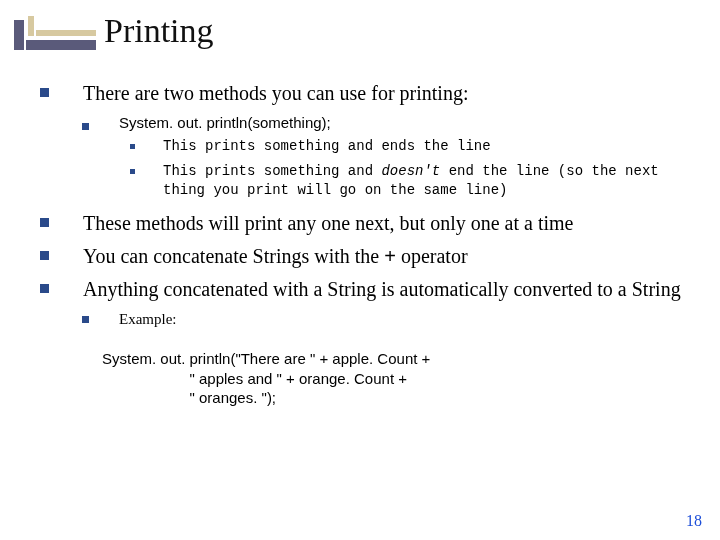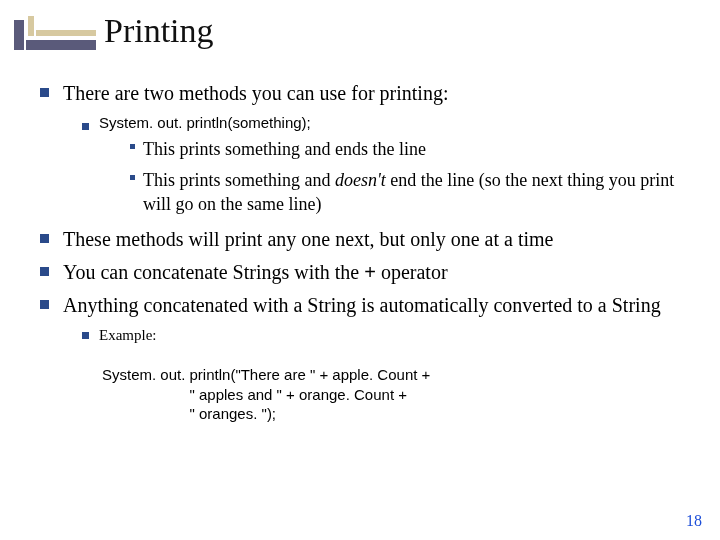--- a/index.html
+++ b/index.html
@@ -42,33 +42,33 @@
   }
   .content {
     position: absolute;
     top: 80px;
     left: 40px;
     right: 30px;
     font-size: 18px;
     color: #000;
     line-height: 1.35;
   }
-  .bullet { display: flex; align-items: flex-start; }
+  .bullet { display: flex; align-items: flex-start; gap: 20px; }
   .sq {
     display: inline-block;
     flex: 0 0 auto;
     background: #2a4a8a;
   }
   .sq-lg { width: 9px; height: 9px; margin-top: 8px; margin-right: 14px; }
   .sq-md { width: 7px; height: 7px; margin-top: 7px; margin-right: 10px; }
   .sq-sm { width: 5px; height: 5px; margin-top: 7px; margin-right: 8px; }
 
   .lvl1 { margin-left: 0; font-size: 20px; margin-bottom: 6px;}
   .lvl2 { margin-left: 42px; font-size: 16px; margin-bottom: 4px; align-items: center;}
-  .lvl3 { margin-left: 90px; font-size: 18px; margin-bottom: 6px;}
+  .lvl3 { margin-left: 90px; font-size: 14px; margin-bottom: 6px; font-family: Liberation Mono, monospace;}
   .lvl2b { margin-left: 42px; font-size: 15px; margin-bottom: 20px;}
 
   .mono { font-family: "Arial", "Helvetica", sans-serif; font-size: 15px; }
   .emph-word { font-style: italic; margin-top: 8px; }
   .code-word { font-family: "Arial", sans-serif; }
 
   .example-block {
     margin-left: 62px;
     font-family: "Arial", sans-serif;
     font-size: 15px;

